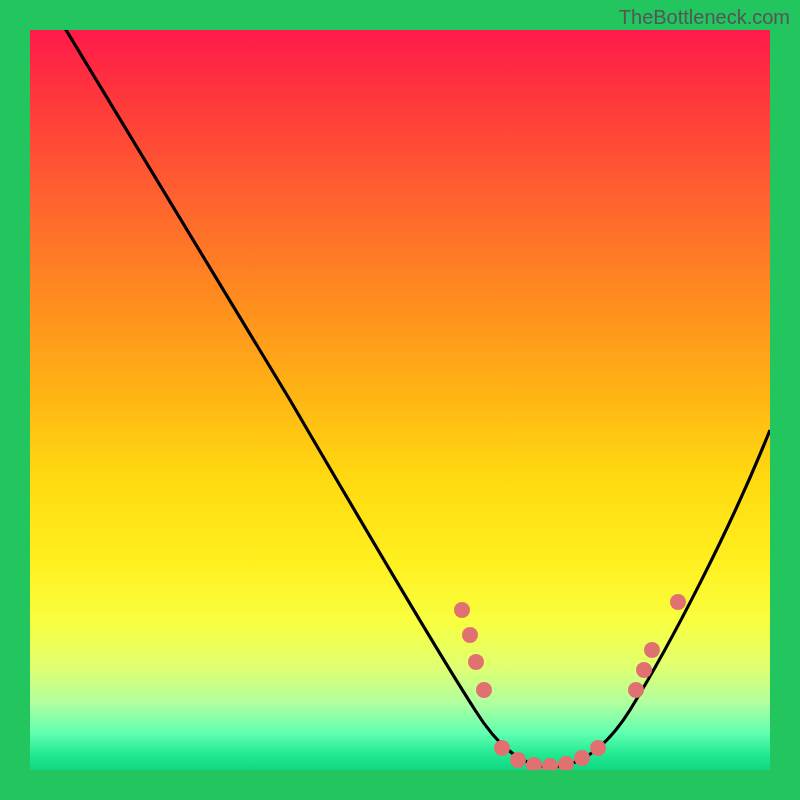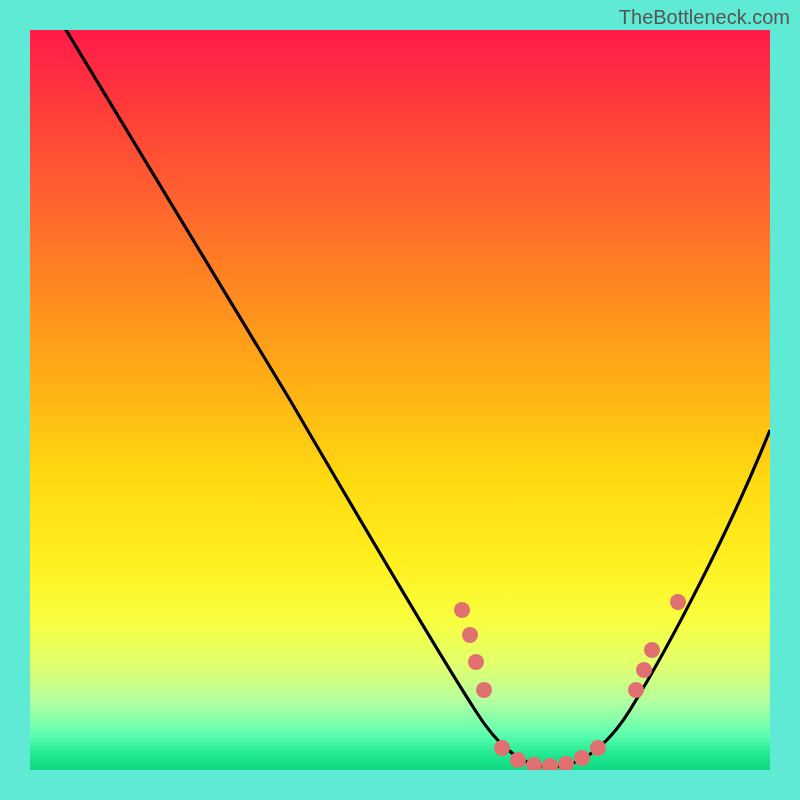--- a/index.html
+++ b/index.html
@@ -8,21 +8,21 @@
     background: #000;
     width: 800px;
     height: 800px;
     overflow: hidden;
     font-family: Arial, sans-serif;
   }
   .container {
     width: 800px;
     height: 800px;
     position: relative;
-    background: #5eead4;
+    background: #22c55e;
   }
   .watermark {
     position: absolute;
     top: 6px;
     right: 10px;
     color: #555;
     font-size: 20px;
     font-weight: 500;
     z-index: 10;
   }

